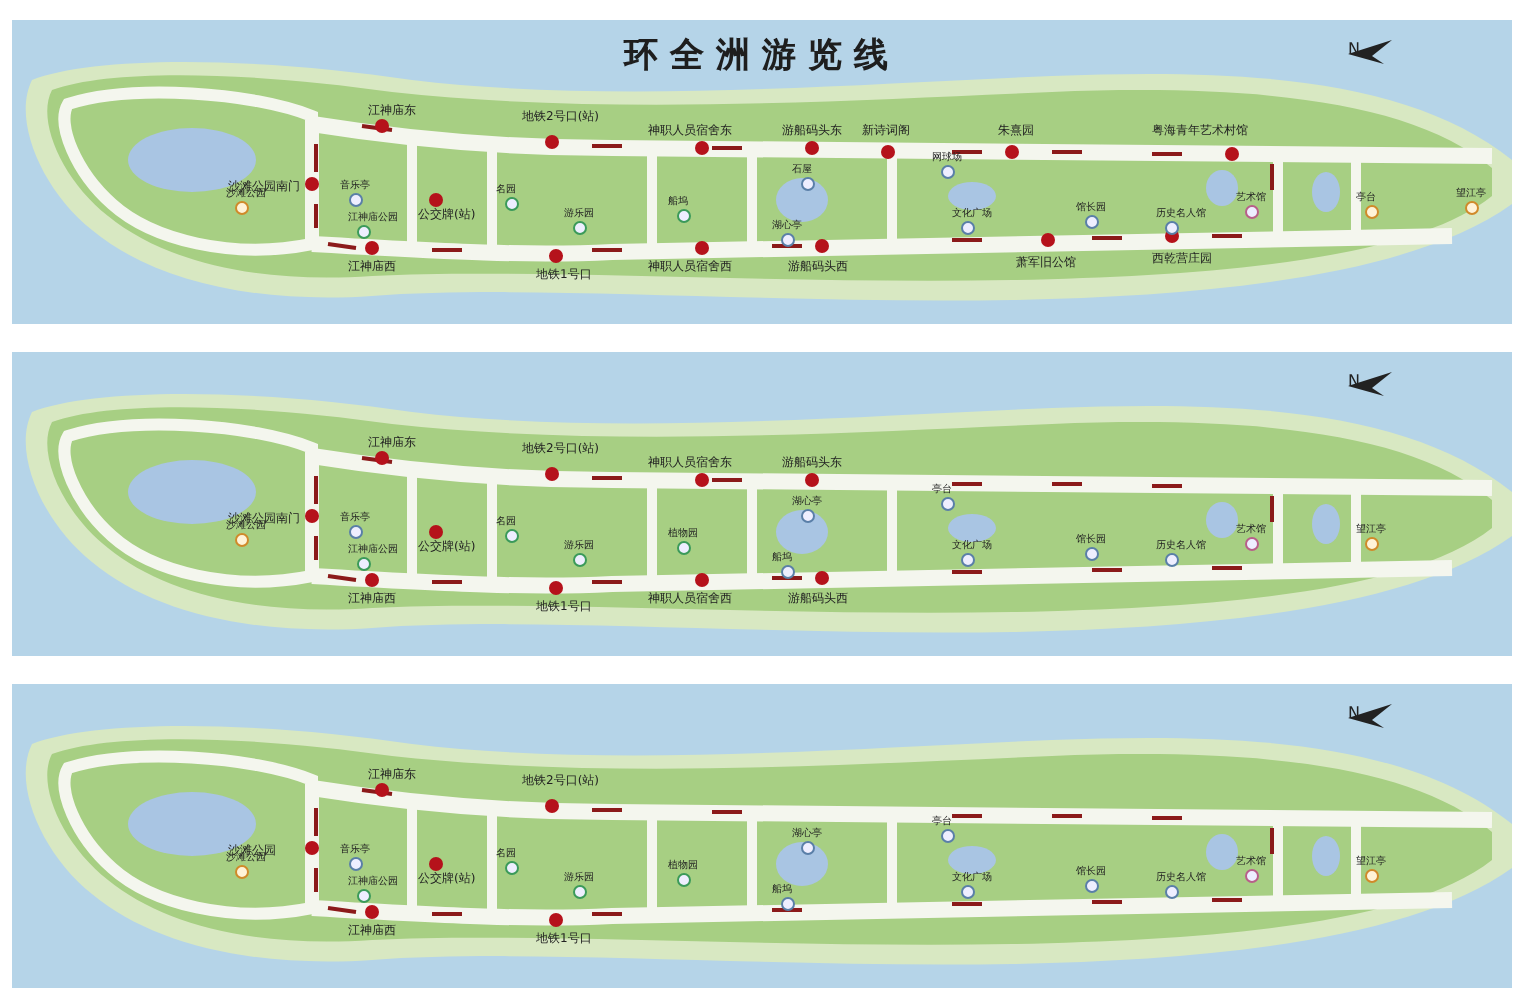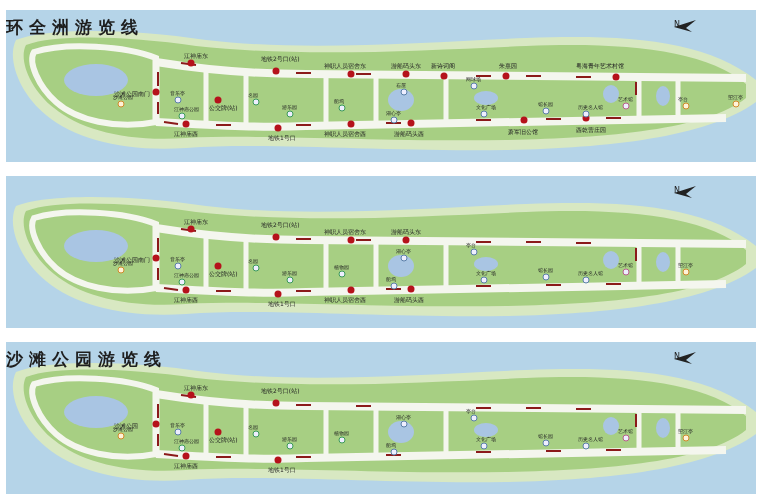--- a/index.html
+++ b/index.html
@@ -1,19 +1,19 @@
 <!DOCTYPE html>
 <html><head>
 <meta charset="utf-8">
 <style>
   html,body{margin:0;padding:0;background:#ffffff;}
   body{width:768px;height:500px;position:relative;overflow:hidden;font-family:"DejaVu Sans",sans-serif;}
   .panel{position:absolute;left:6px;width:750px;background:#b5d4e8;overflow:hidden;}
   .panel svg{position:absolute;left:0;top:0;}
-  .title{position:absolute;left:0;width:750px;top:6px;font-size:17px;font-weight:bold;letter-spacing:6px;color:#1e1e1e;font-family:"DejaVu Sans",sans-serif;}
+  .title{position:absolute;left:0;width:750px;text-align:center;top:6px;font-size:17px;font-weight:bold;letter-spacing:6px;color:#1e1e1e;font-family:"DejaVu Sans",sans-serif;}
   .north{position:absolute;top:10px;left:668px;font-size:8px;color:#222;display:flex;align-items:center;gap:1px;}
   .label{position:absolute;font-size:6px;color:#222;white-space:nowrap;line-height:7px;}
   .stop{position:absolute;width:7px;height:7px;border-radius:50%;background:#b5121b;transform:translate(-50%,-50%);}
   .poi{position:absolute;width:5px;height:5px;border-radius:50%;border:1px solid #5a7fa8;background:#eef;transform:translate(-50%,-50%);}
   .poi.orange{border-color:#d08a2a;background:#fff3d8;}
   .poi.pink{border-color:#b85f8a;}
   .poi.green{border-color:#3b9a5a;}
 </style>
 </head>
 <body>
@@ -270,21 +270,20 @@
         <line x1="540" y1="109" x2="555" y2="109"></line>
         <line x1="470" y1="110" x2="485" y2="110"></line>
         <line x1="380" y1="113" x2="395" y2="113"></line>
         <line x1="290" y1="115" x2="305" y2="115"></line>
         <line x1="210" y1="115" x2="225" y2="115"></line>
         <line x1="158" y1="112" x2="172" y2="114"></line>
         <line x1="152" y1="62" x2="152" y2="76"></line>
         <line x1="152" y1="92" x2="152" y2="104"></line>
       </g>
     </svg>
-    <div class="title">沙滩公园游览线</div>
     <div class="north">
       <span>N</span>
       <svg width="22" height="12" viewBox="0 0 22 12">
           <path d="M0,7 L22,0 L12,8 L18,12 Z" fill="#222"></path>
         </svg>
     </div>
   <div class="stop" style="left: 185px; top: 53px;"></div>
       <div class="label" style="left: 178px; top: 42px;">江神庙东</div>
       <div class="stop" style="left: 150px; top: 82px;"></div>
       <div class="label" style="left: 108px; top: 80px;">沙滩公园</div>

